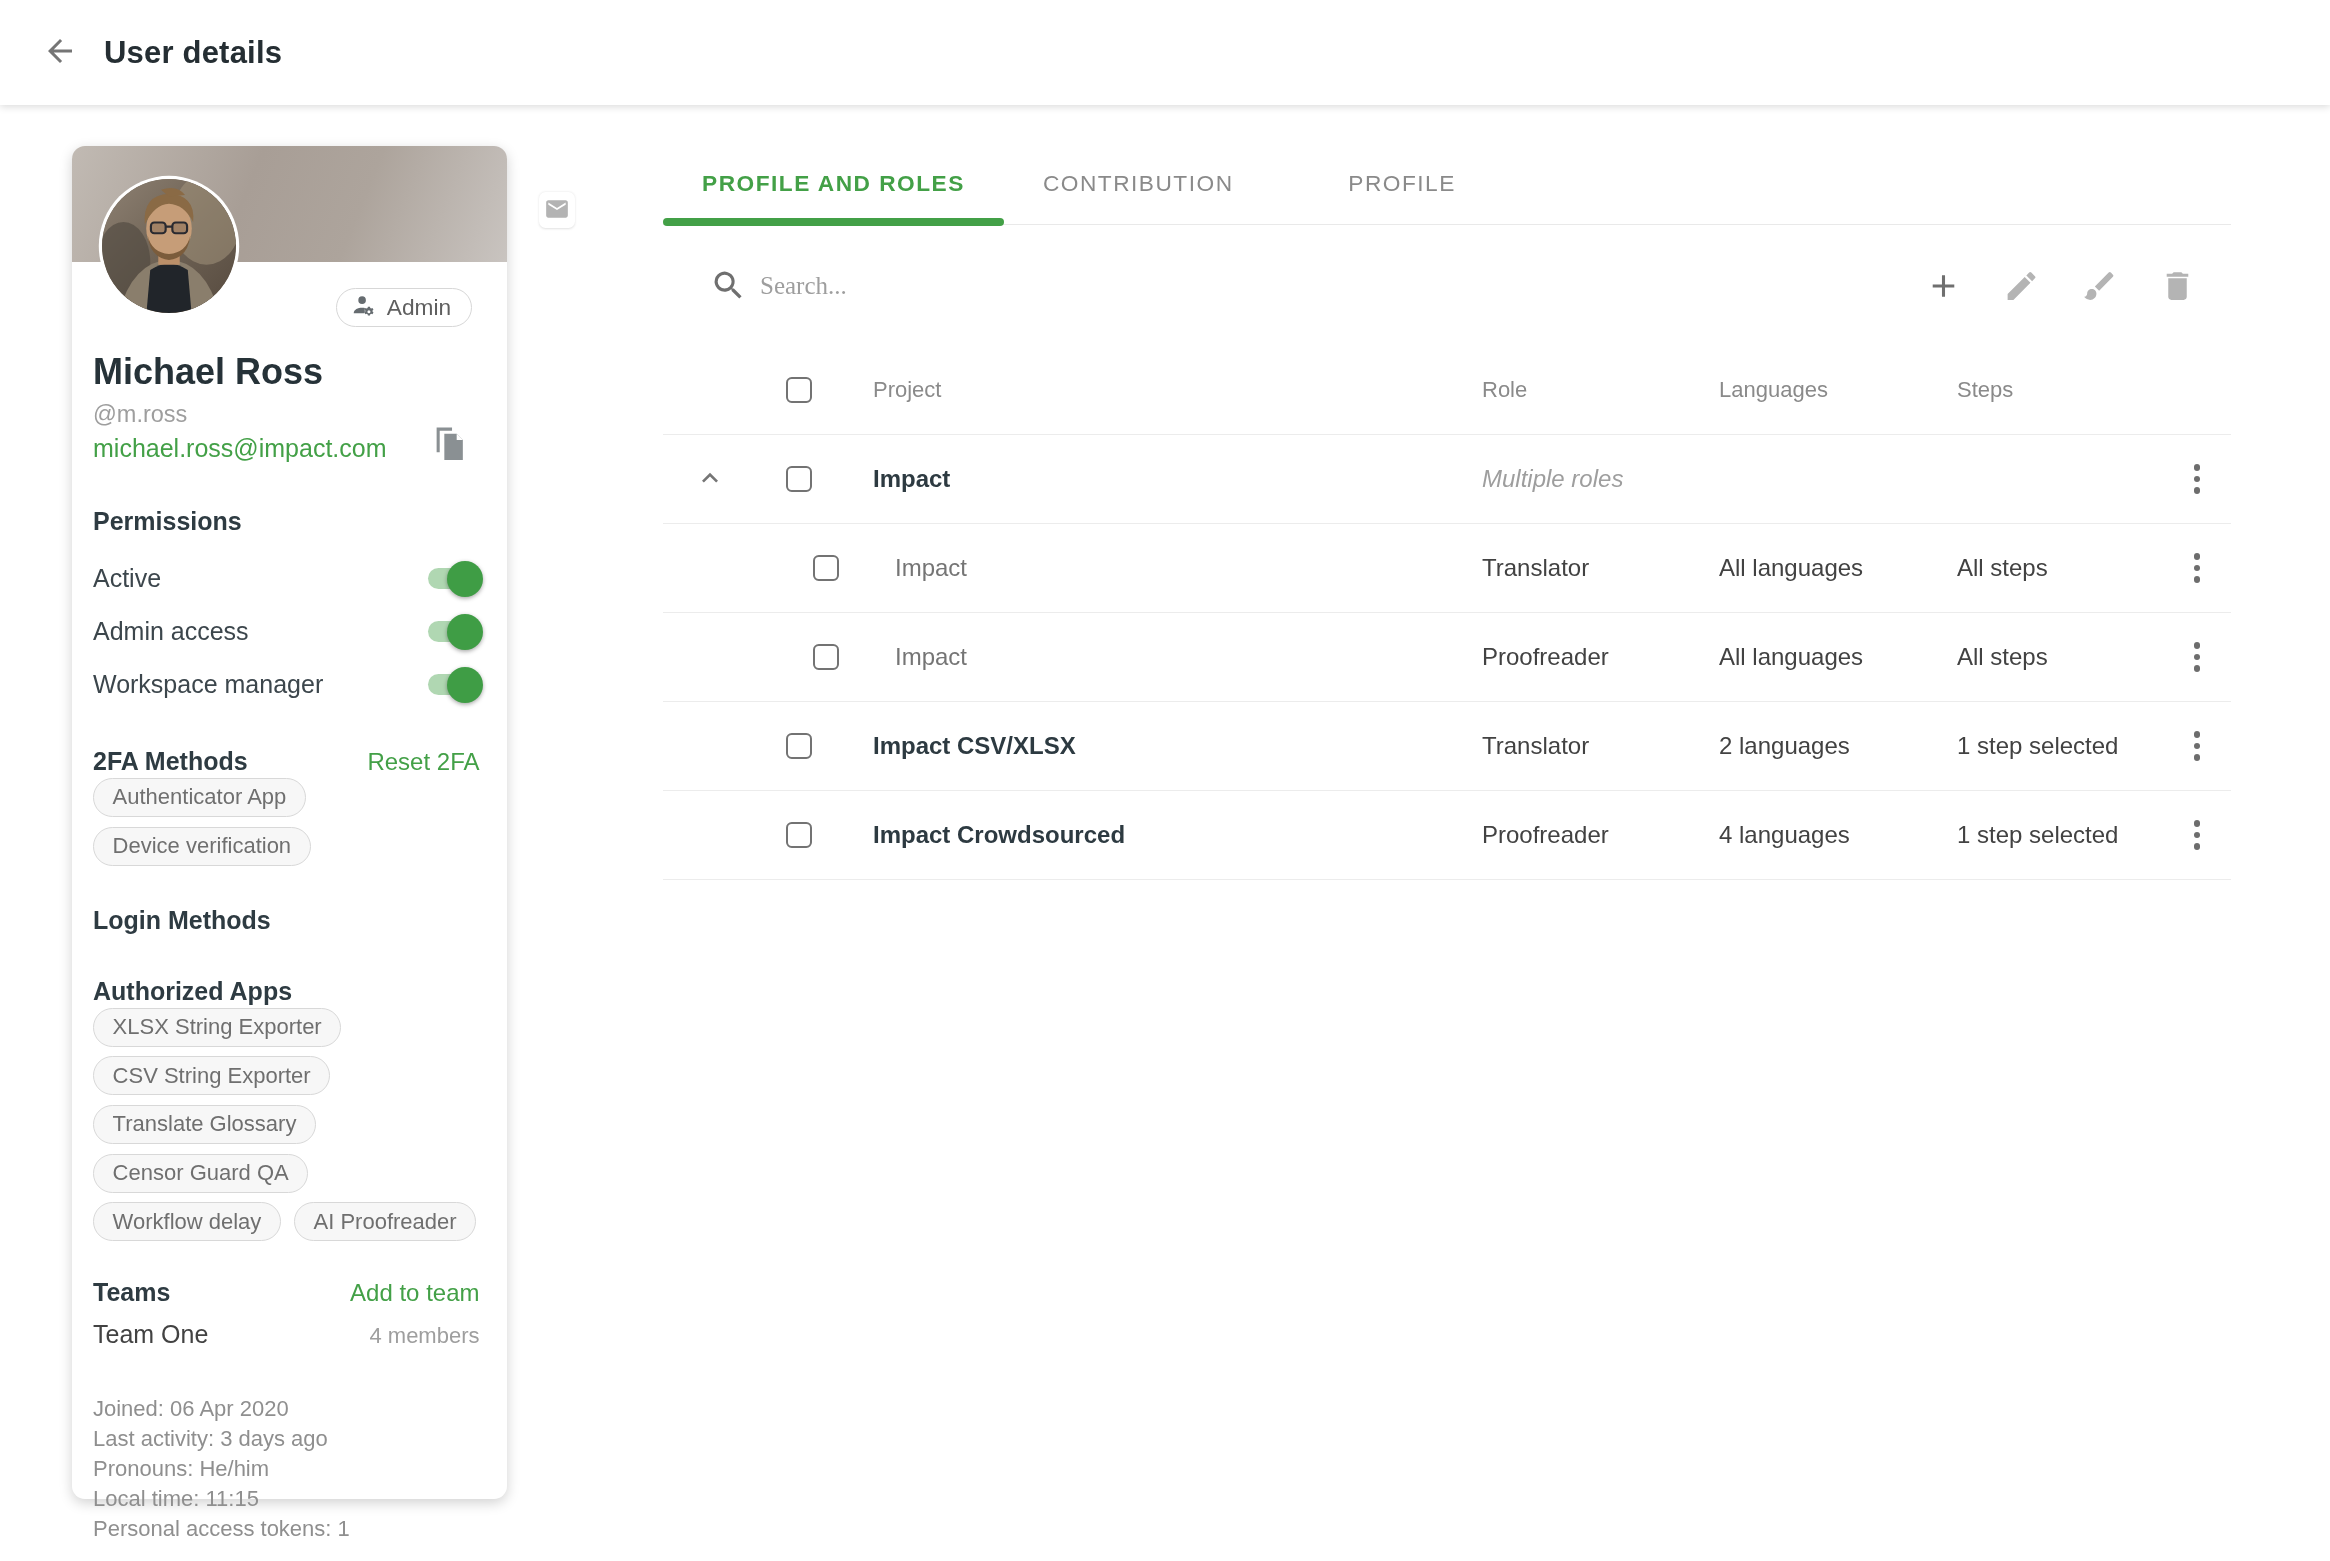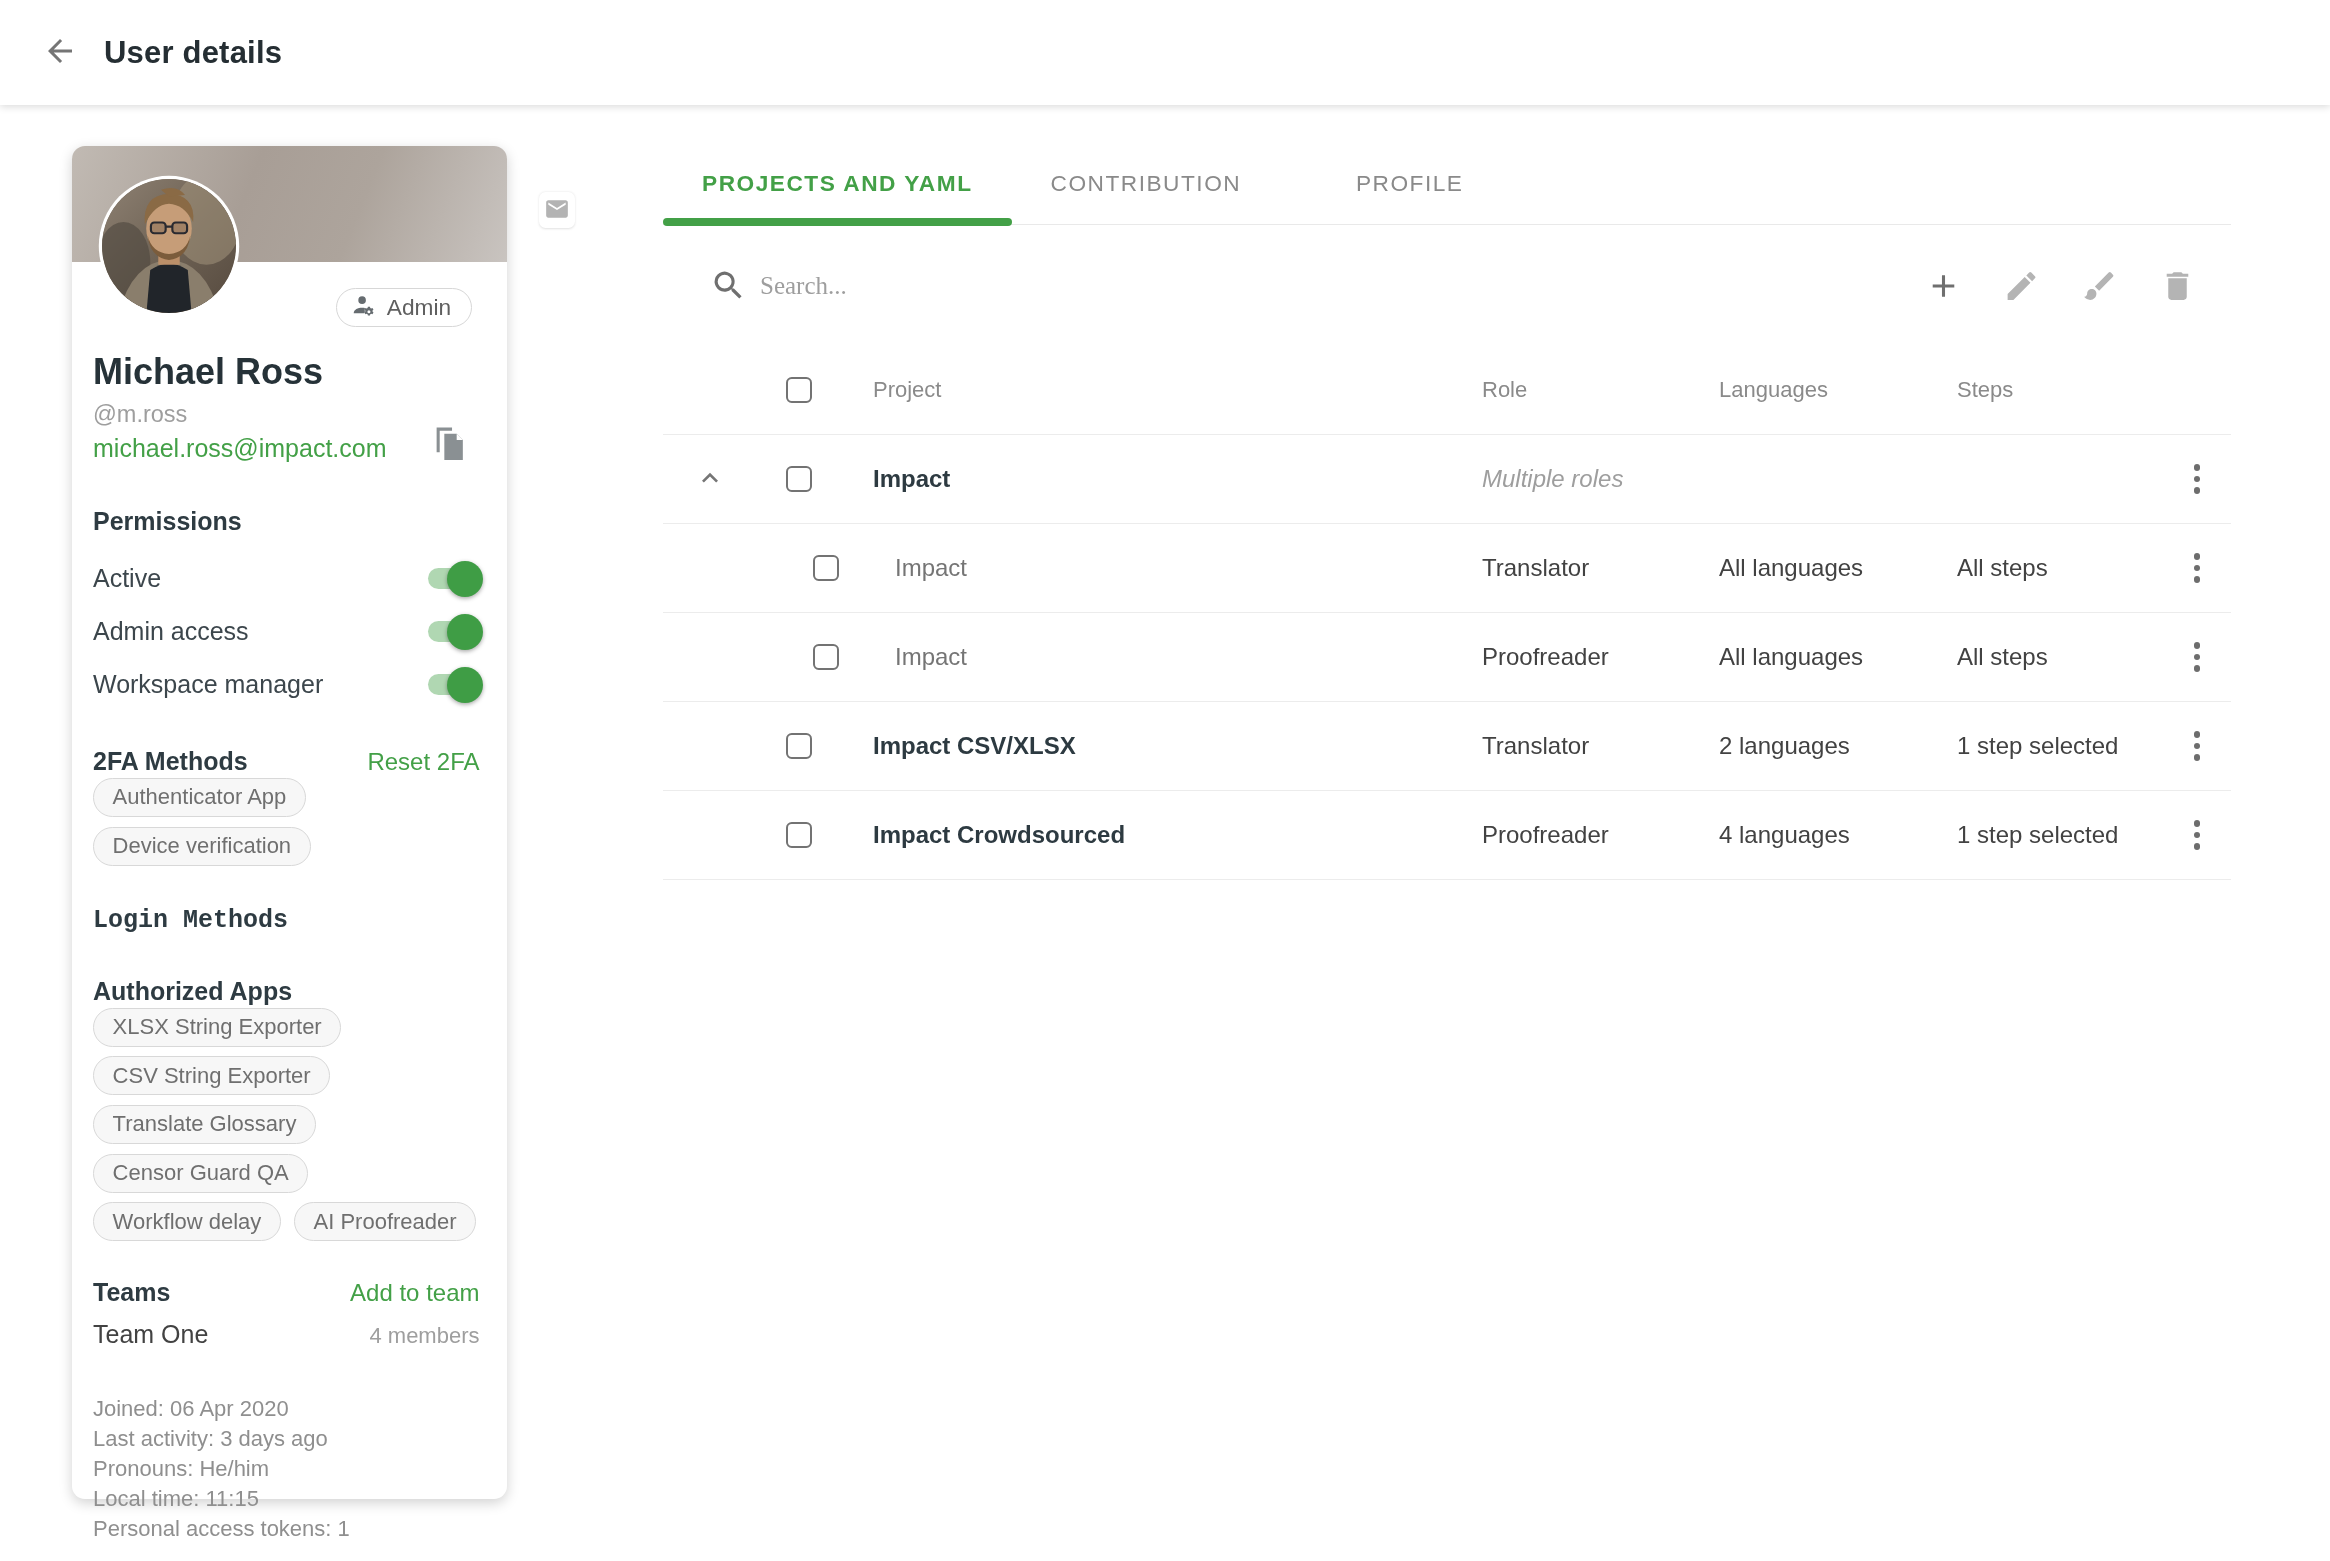--- a/index.html
+++ b/index.html
@@ -65,21 +65,21 @@
   .switch .knob { position: absolute; right: -3.2px; top: -3.2px; width: 36px; height: 36px; border-radius: 50%;
     background: #3f9d45; box-shadow: 0 1.6px 4px rgba(0,0,0,0.35); }
   .split-head { display: flex; justify-content: space-between; align-items: baseline; }
   .sec-2fa { margin-top: 36px; }
   .green-link { font-size: 24px; color: #43a047; cursor: pointer; text-decoration: none; }
   .chips { display: flex; flex-wrap: wrap; gap: 9.7px 13px; margin-top: 2px; }
   .chip {
     height: 39px; border: 1.6px solid #d8d8d8; border-radius: 19.4px; background: #f7f7f7;
     color: #6f6f6f; font-size: 22px; display: inline-flex; align-items: center; padding: 0 18.6px;
   }
-  .sec-login { margin-top: 40px; font-family: Liberation Mono, monospace; }
+  .sec-login { margin-top: 40px; }
   .sec-apps { margin-top: 42px; }
   .sec-teams { margin-top: 37px; }
   .team-row { display: flex; justify-content: space-between; align-items: baseline; margin-top: 13px; }
   .team-name { font-size: 25px; color: #424242; }
   .team-meta { font-size: 22px; color: #9e9e9e; }
   .meta-block { margin-top: 45px; font-size: 22px; color: #8f8f8f; line-height: 30px; }
 
   
   .panel { position: absolute; left: 663px; top: 142px; width: 1568px; }
   .tabs { display: flex; height: 83px; border-bottom: 1.6px solid #e9e9e9; }
@@ -269,21 +269,21 @@
       <div>Local time: 11:15</div>
       <div>Personal access tokens: 1</div>
 
     </div>
   </div>
 </aside>
 
 <main class="panel">
   <nav class="tabs">
   <div class="tab active">
-        <span>PROJECTS AND YAML</span>
+        <span>PROFILE AND ROLES</span>
       </div>
 
   <div class="tab">
         <span>CONTRIBUTION</span>
       </div>
 
   <div class="tab">
         <span>PROFILE</span>
       </div>
 </nav>

